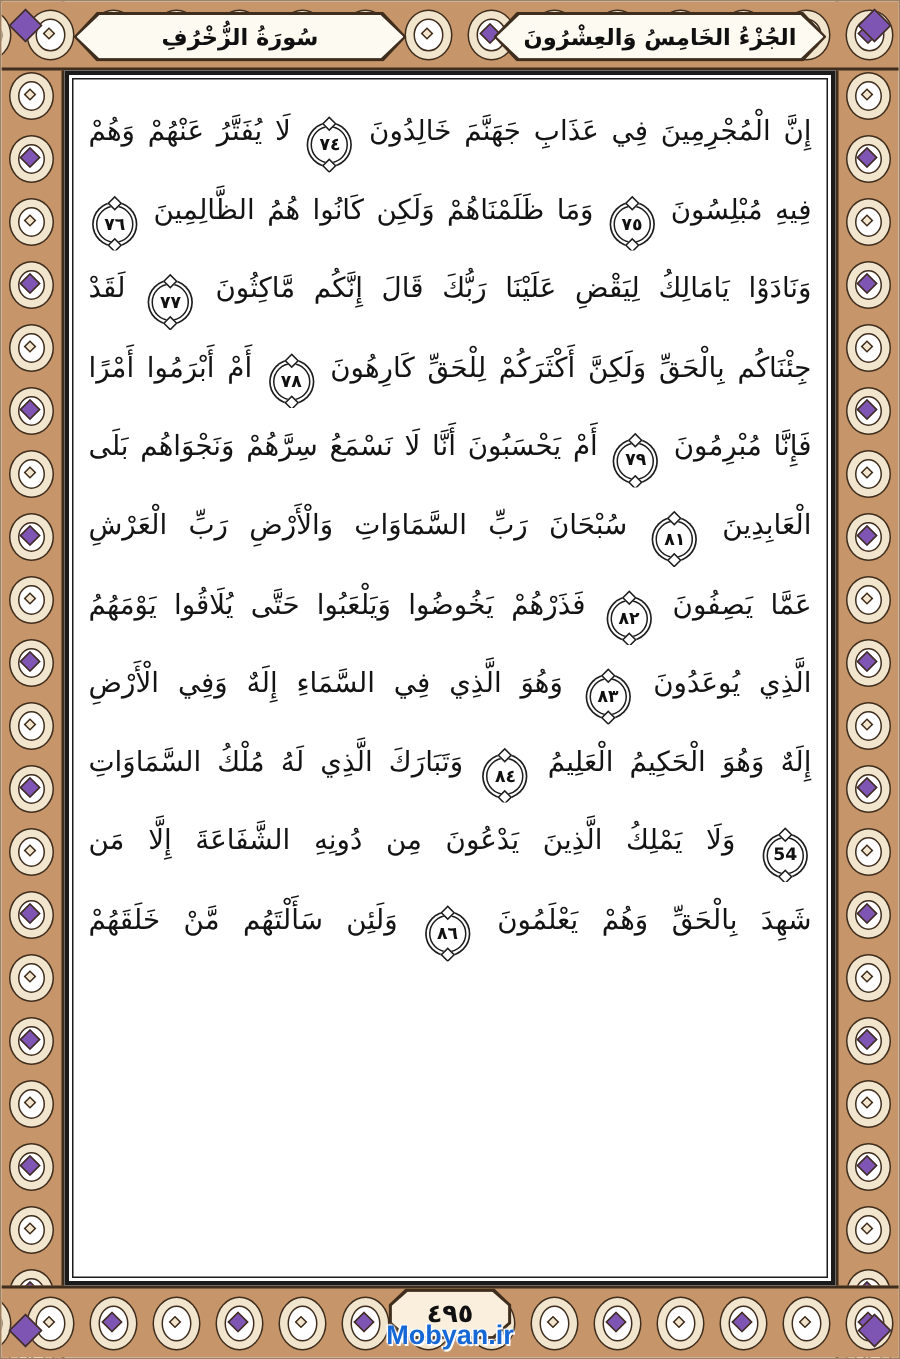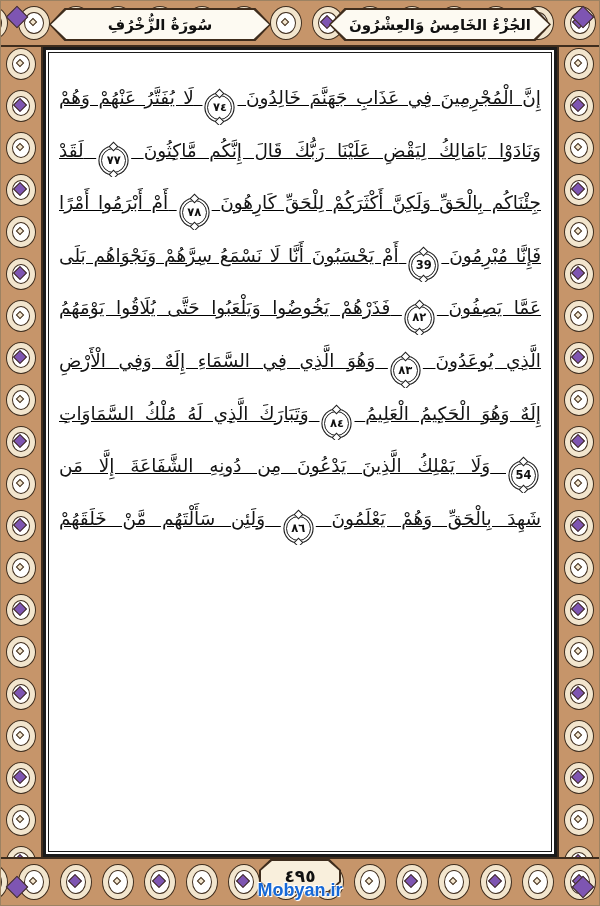--- a/index.html
+++ b/index.html
@@ -53,21 +53,21 @@
     clip-path:polygon(14% 0,86% 0,100% 32%,100% 68%,86% 100%,14% 100%,0 68%,0 32%);
     background:#f9efdc;display:flex;align-items:center;justify-content:center;}
   .pagenum-cartouche .inner span{font-size:17px;font-weight:bold;color:#111;letter-spacing:3px;}
   .watermark{position:absolute;left:50%;transform:translateX(-50%);bottom:4px;z-index:5;
     color:var(--wm);font-weight:bold;font-size:18px;font-family:"Liberation Sans",sans-serif;
     text-shadow:0 0 2px #fff,0 0 2px #fff,1px 1px 0 #fff,-1px -1px 0 #fff;}
   
   .frame-outer{position:absolute;left:42px;right:42px;top:46px;bottom:48px;
     background:#fff;border:3px solid #1b1b1b;padding:2px;z-index:2;}
   .frame-inner{width:100%;height:100%;border:1.2px solid #1b1b1b;
-    padding:19px 10px 0 10px;overflow:hidden;text-decoration:underline;}
+    padding:9px 10px 0 10px;overflow:hidden;}
   
   .qtext{direction:rtl;color:var(--ink);}
   .qline{height:52.6px;line-height:52.6px;font-size:18.5px;
     text-align:justify;text-align-last:justify;overflow:hidden;white-space:normal;
     font-family:"DejaVu Sans",sans-serif;}
   .verse-badge{display:inline-flex;align-items:center;justify-content:center;
     width:25px;height:25px;border-radius:50%;border:1.4px solid #1d1d1d;background:#fff;
     box-shadow:0 0 0 1.5px #fff,0 0 0 2.6px #1d1d1d;
     font-size:11.5px;font-weight:bold;color:#101010;vertical-align:-7px;
     margin:0 5px;position:relative;line-height:1;}
@@ -470,23 +470,25 @@
   <div class="cartouche cartouche-juz">
     <div class="inner">
       <span>الجُزْءُ الخَامِسُ وَالعِشْرُونَ</span>
     </div>
   </div>
 
   <div class="frame-outer">
     <div class="frame-inner">
       <div class="qtext" id="qlines">
           <div class="qline"><span>إِنَّ الْمُجْرِمِينَ فِي عَذَابِ جَهَنَّمَ خَالِدُونَ</span> <span class="verse-badge">٧٤</span> <span>لَا يُفَتَّرُ عَنْهُمْ وَهُمْ</span> </div>
+          <div class="qline"><span>فِيهِ مُبْلِسُونَ</span> <span class="verse-badge">٧٥</span> <span>وَمَا ظَلَمْنَاهُمْ وَلَكِن كَانُوا هُمُ الظَّالِمِينَ</span> <span class="verse-badge">٧٦</span> </div>
           <div class="qline"><span>وَنَادَوْا يَامَالِكُ لِيَقْضِ عَلَيْنَا رَبُّكَ قَالَ إِنَّكُم مَّاكِثُونَ</span> <span class="verse-badge">٧٧</span> <span>لَقَدْ</span> </div>
           <div class="qline"><span>جِئْنَاكُم بِالْحَقِّ وَلَكِنَّ أَكْثَرَكُمْ لِلْحَقِّ كَارِهُونَ</span> <span class="verse-badge">٧٨</span> <span>أَمْ أَبْرَمُوا أَمْرًا</span> </div>
-          <div class="qline"><span>فَإِنَّا مُبْرِمُونَ</span> <span class="verse-badge">39</span> <span>أَمْ يَحْسَبُونَ أَنَّا لَا نَسْمَعُ سِرَّهُمْ وَنَجْوَاهُم بَلَى</span> </div>
+          <div class="qline"><span>فَإِنَّا مُبْرِمُونَ</span> <span class="verse-badge">٧٩</span> <span>أَمْ يَحْسَبُونَ أَنَّا لَا نَسْمَعُ سِرَّهُمْ وَنَجْوَاهُم بَلَى</span> </div>
+          <div class="qline"><span>الْعَابِدِينَ</span> <span class="verse-badge">٨١</span> <span>سُبْحَانَ رَبِّ السَّمَاوَاتِ وَالْأَرْضِ رَبِّ الْعَرْشِ</span> </div>
           <div class="qline"><span>عَمَّا يَصِفُونَ</span> <span class="verse-badge">٨٢</span> <span>فَذَرْهُمْ يَخُوضُوا وَيَلْعَبُوا حَتَّى يُلَاقُوا يَوْمَهُمُ</span> </div>
           <div class="qline"><span>الَّذِي يُوعَدُونَ</span> <span class="verse-badge">٨٣</span> <span>وَهُوَ الَّذِي فِي السَّمَاءِ إِلَهٌ وَفِي الْأَرْضِ</span> </div>
           <div class="qline"><span>إِلَهٌ وَهُوَ الْحَكِيمُ الْعَلِيمُ</span> <span class="verse-badge">٨٤</span> <span>وَتَبَارَكَ الَّذِي لَهُ مُلْكُ السَّمَاوَاتِ</span> </div>
           <div class="qline"><span class="verse-badge">54</span> <span>وَلَا يَمْلِكُ الَّذِينَ يَدْعُونَ مِن دُونِهِ الشَّفَاعَةَ إِلَّا مَن</span> </div>
           <div class="qline"><span>شَهِدَ بِالْحَقِّ وَهُمْ يَعْلَمُونَ</span> <span class="verse-badge">٨٦</span> <span>وَلَئِن سَأَلْتَهُم مَّنْ خَلَقَهُمْ</span> </div>
         </div>
     </div>
   </div>
 
   <div class="pagenum-cartouche">

